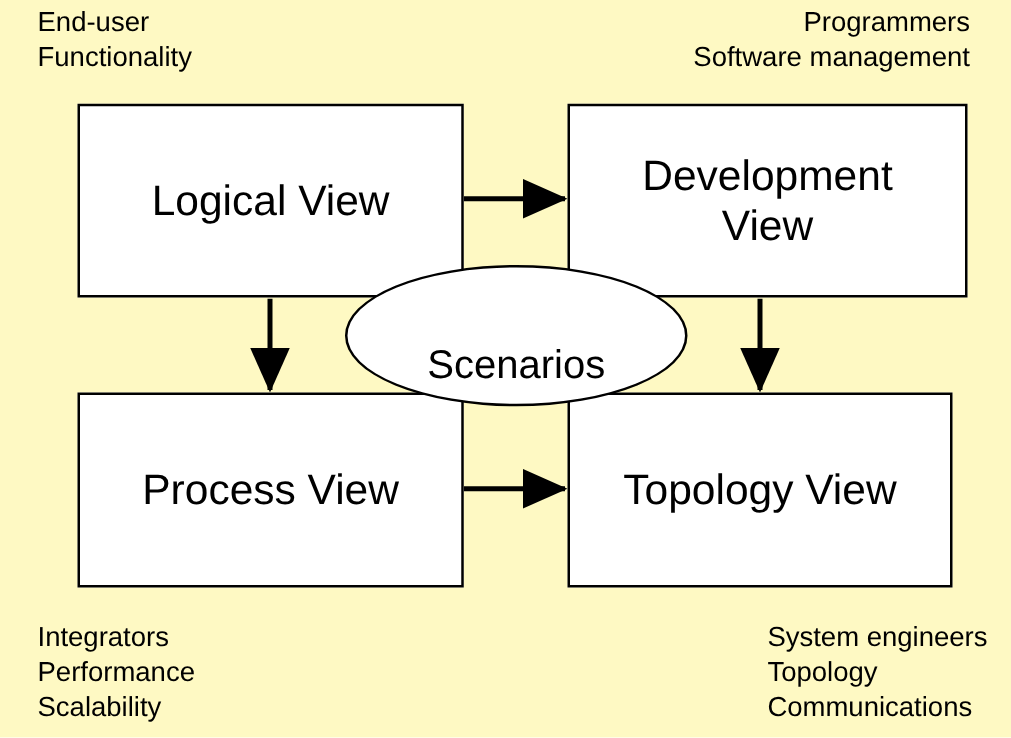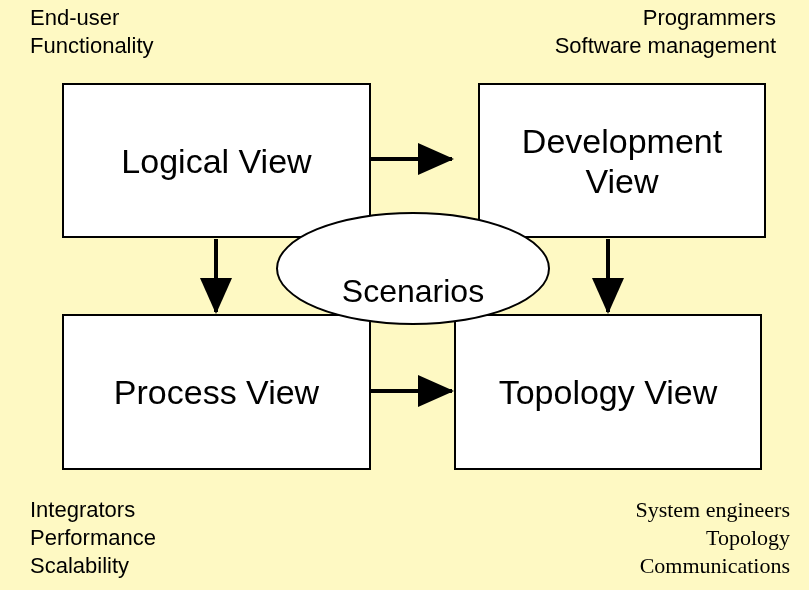--- a/index.html
+++ b/index.html
@@ -31,42 +31,42 @@
     position: absolute;
     font-size: 22px;
     line-height: 28px;
     letter-spacing: 0px;
     white-space: pre;
     color: #000;
   }
   #label-top-left  { left: 30px;  top: 4px;   text-align: left; }
   #label-top-right { right: 33px; top: 4px;   text-align: right; }
   #label-bottom-left  { left: 30px;  top: 496px; text-align: left; }
-  #label-bottom-right { right: 19px; top: 496px; text-align: right; font-family: Liberation Serif, serif; }
+  #label-bottom-right { right: 19px; top: 496px; text-align: left; }
 
   
   .node-box {
     position: absolute;
     box-sizing: border-box;
     border: 2px solid #000000;
     background: #ffffff;
     display: flex;
     align-items: center;
     justify-content: center;
   }
   .node-label {
     font-size: 34px;
     line-height: 40px;
     text-align: center;
     color: #000;
     white-space: pre-line;
   }
 
   #node-logical     { left: 62px;  top: 83px;  width: 309px; height: 155px; }
-  #node-development { left: 454px; top: 83px;  width: 288px; height: 155px; margin-left: 24px; }
+  #node-development { left: 454px; top: 83px;  width: 320px; height: 155px; }
   #node-process     { left: 62px;  top: 314px; width: 309px; height: 156px; }
   #node-physical    { left: 454px; top: 314px; width: 308px; height: 156px; }
 
   
   #node-scenarios {
     position: absolute;
     left: 276px;
     top: 212px;
     width: 274px;
     height: 113px;

